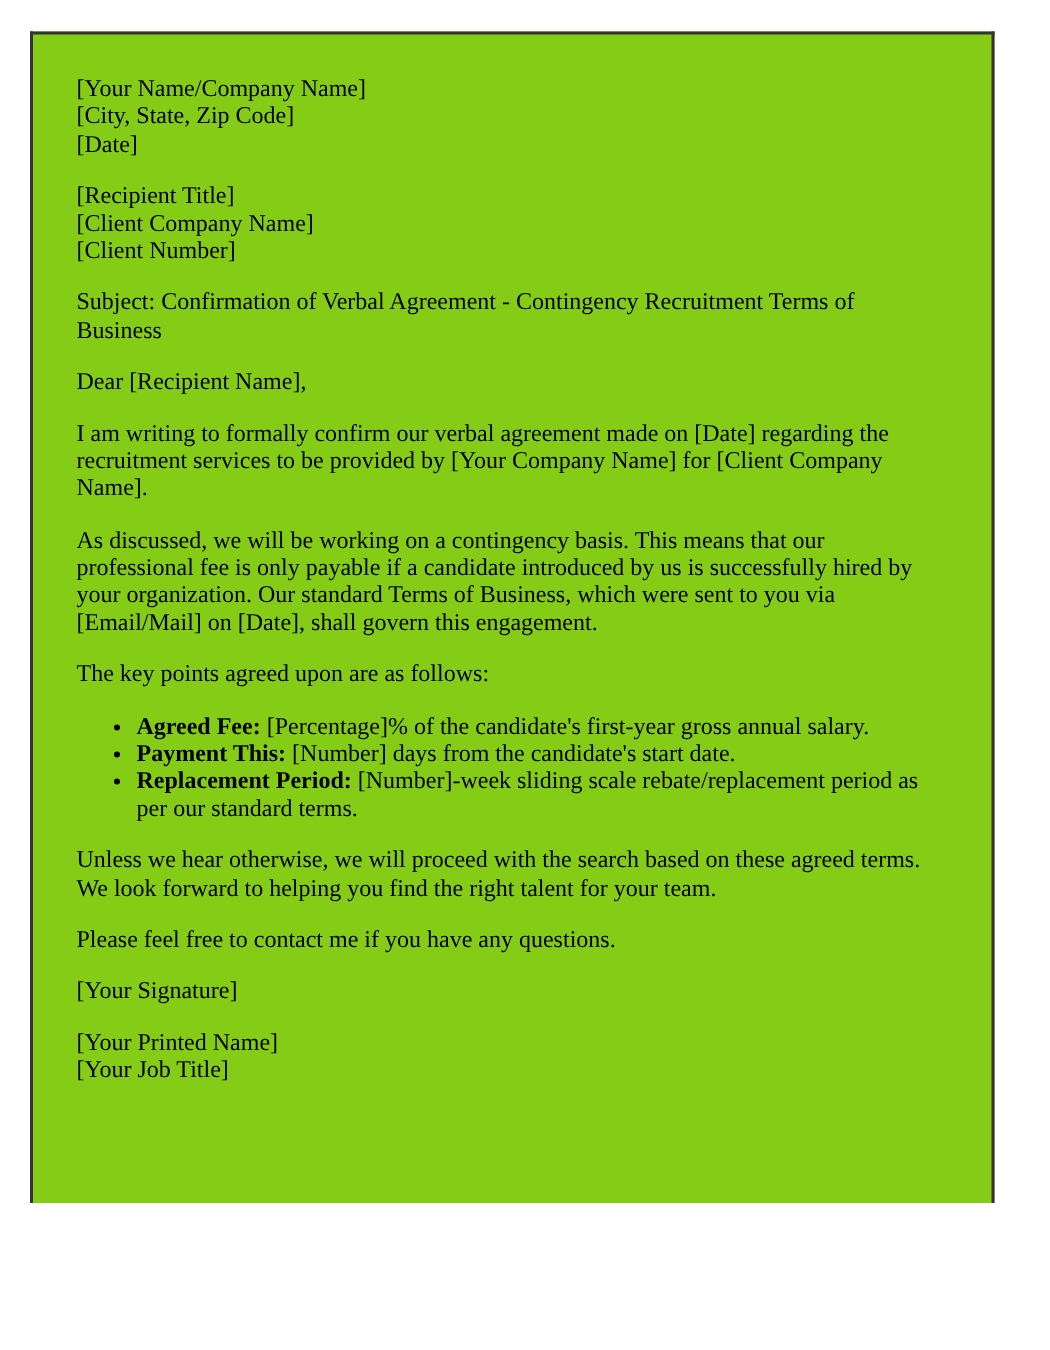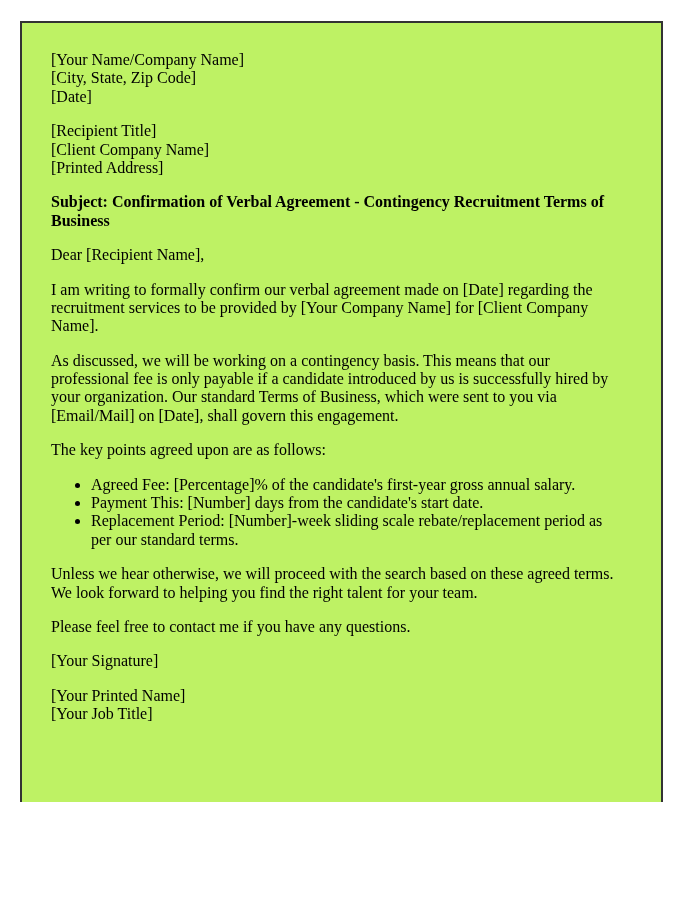--- a/index.html
+++ b/index.html
@@ -20,48 +20,48 @@
   }
   .letter-box {
     position: absolute;
     top: 21px;
     left: 20px;
     width: 643px;
     height: 781px;
     border: 2px solid #333333;
     border-bottom: none;
     padding: 28px 40px 0 29px;
-    background: #bef264;
+    background: #84cc16;
     overflow: hidden;
   }
   .block, p, ul {
     margin: 0 0 16px 0;
     padding: 0;
   }
-  .subject { font-weight: bold; }
+  .subject { font-weight: normal; }
   ul { padding-left: 40px; list-style-type: disc; }
   li { margin: 0; }
-  li strong { font-weight: normal; margin-top: 24px; }
+  li strong { font-weight: bold; margin-top: 24px; }
 </style>
 </head>
 <body style="background: rgb(255, 255, 255); color: rgb(0, 0, 0);">
 
 <div>
   <div class="letter-box" style="border-color: rgb(51, 51, 51);">
 
     <div class="block">
       <div>[Your Name/Company Name]</div>
       <div>[City, State, Zip Code]</div>
       <div>[Date]</div>
     </div>
 
     <div class="block">
       <div>[Recipient Title]</div>
       <div>[Client Company Name]</div>
-      <div>[Printed Address]</div>
+      <div>[Client Number]</div>
     </div>
 
     <p class="subject">Subject: Confirmation of Verbal Agreement - Contingency Recruitment Terms of Business</p>
 
     <p>Dear [Recipient Name],</p>
 
     <p>I am writing to formally confirm our verbal agreement made on [Date] regarding the recruitment services to be provided by [Your Company Name] for [Client Company Name].</p>
 
     <p>As discussed, we will be working on a contingency basis. This means that our professional fee is only payable if a candidate introduced by us is successfully hired by your organization. Our standard Terms of Business, which were sent to you via [Email/Mail] on [Date], shall govern this engagement.</p>
 

